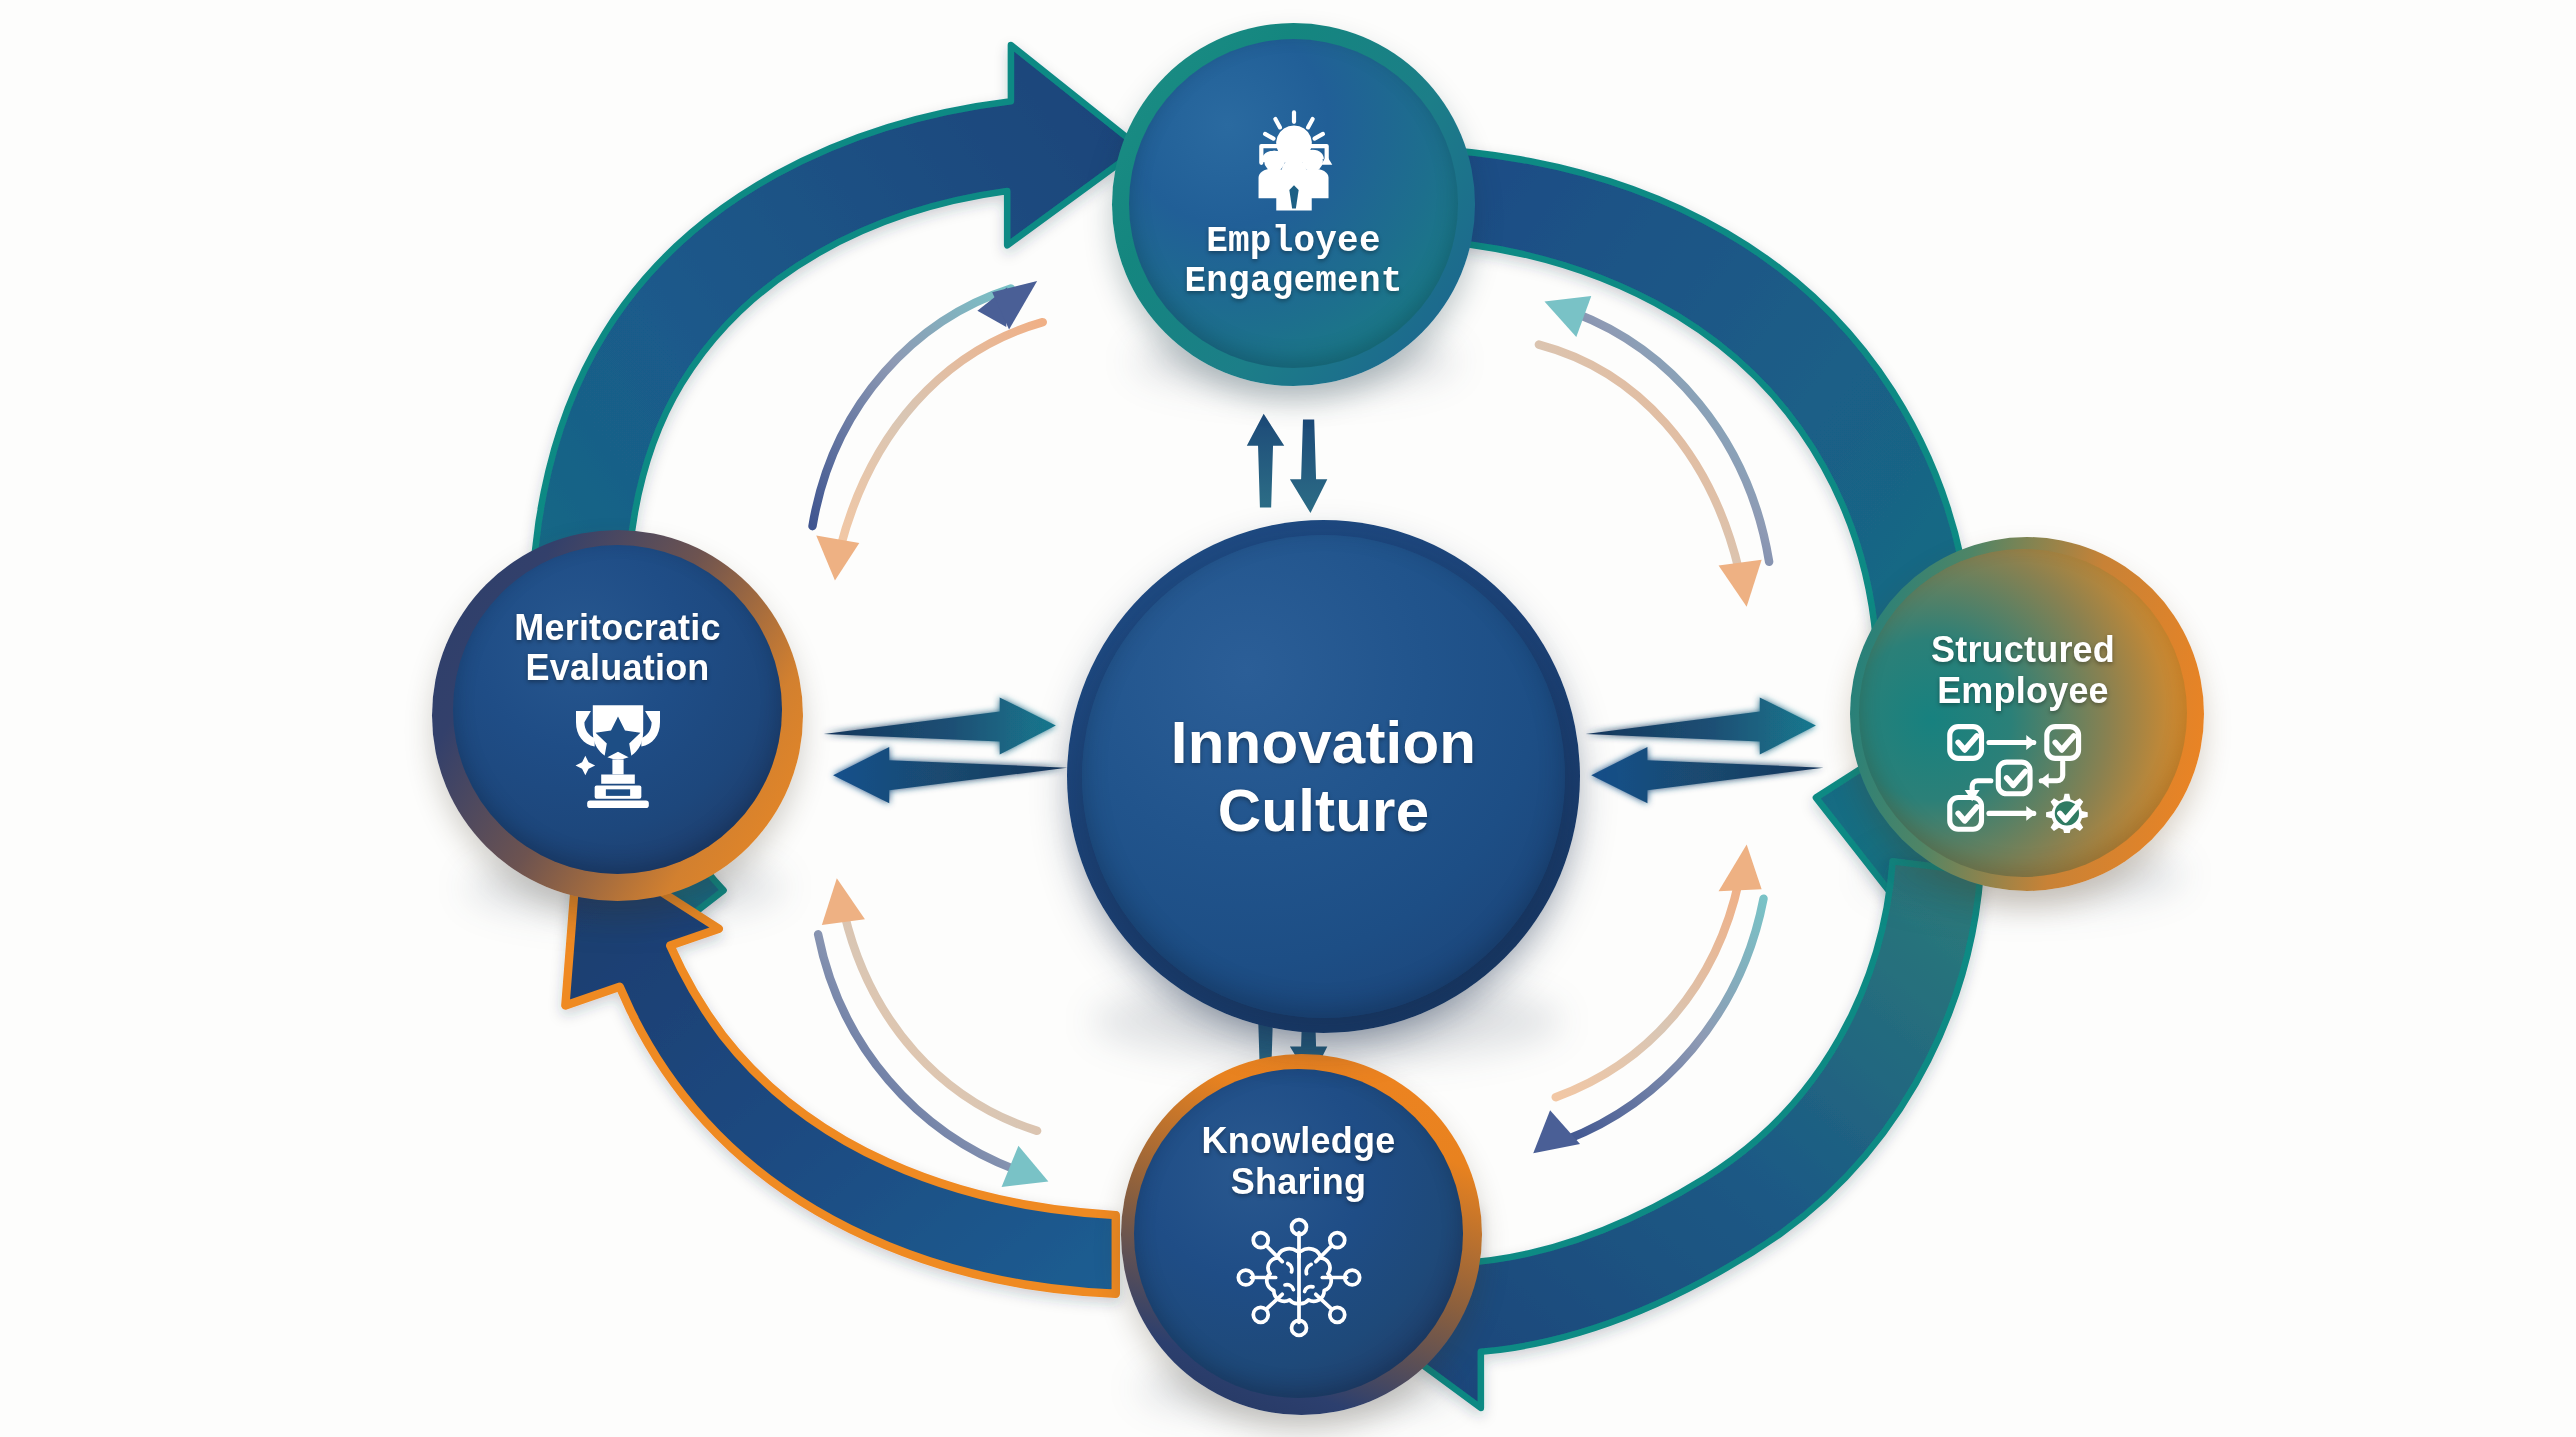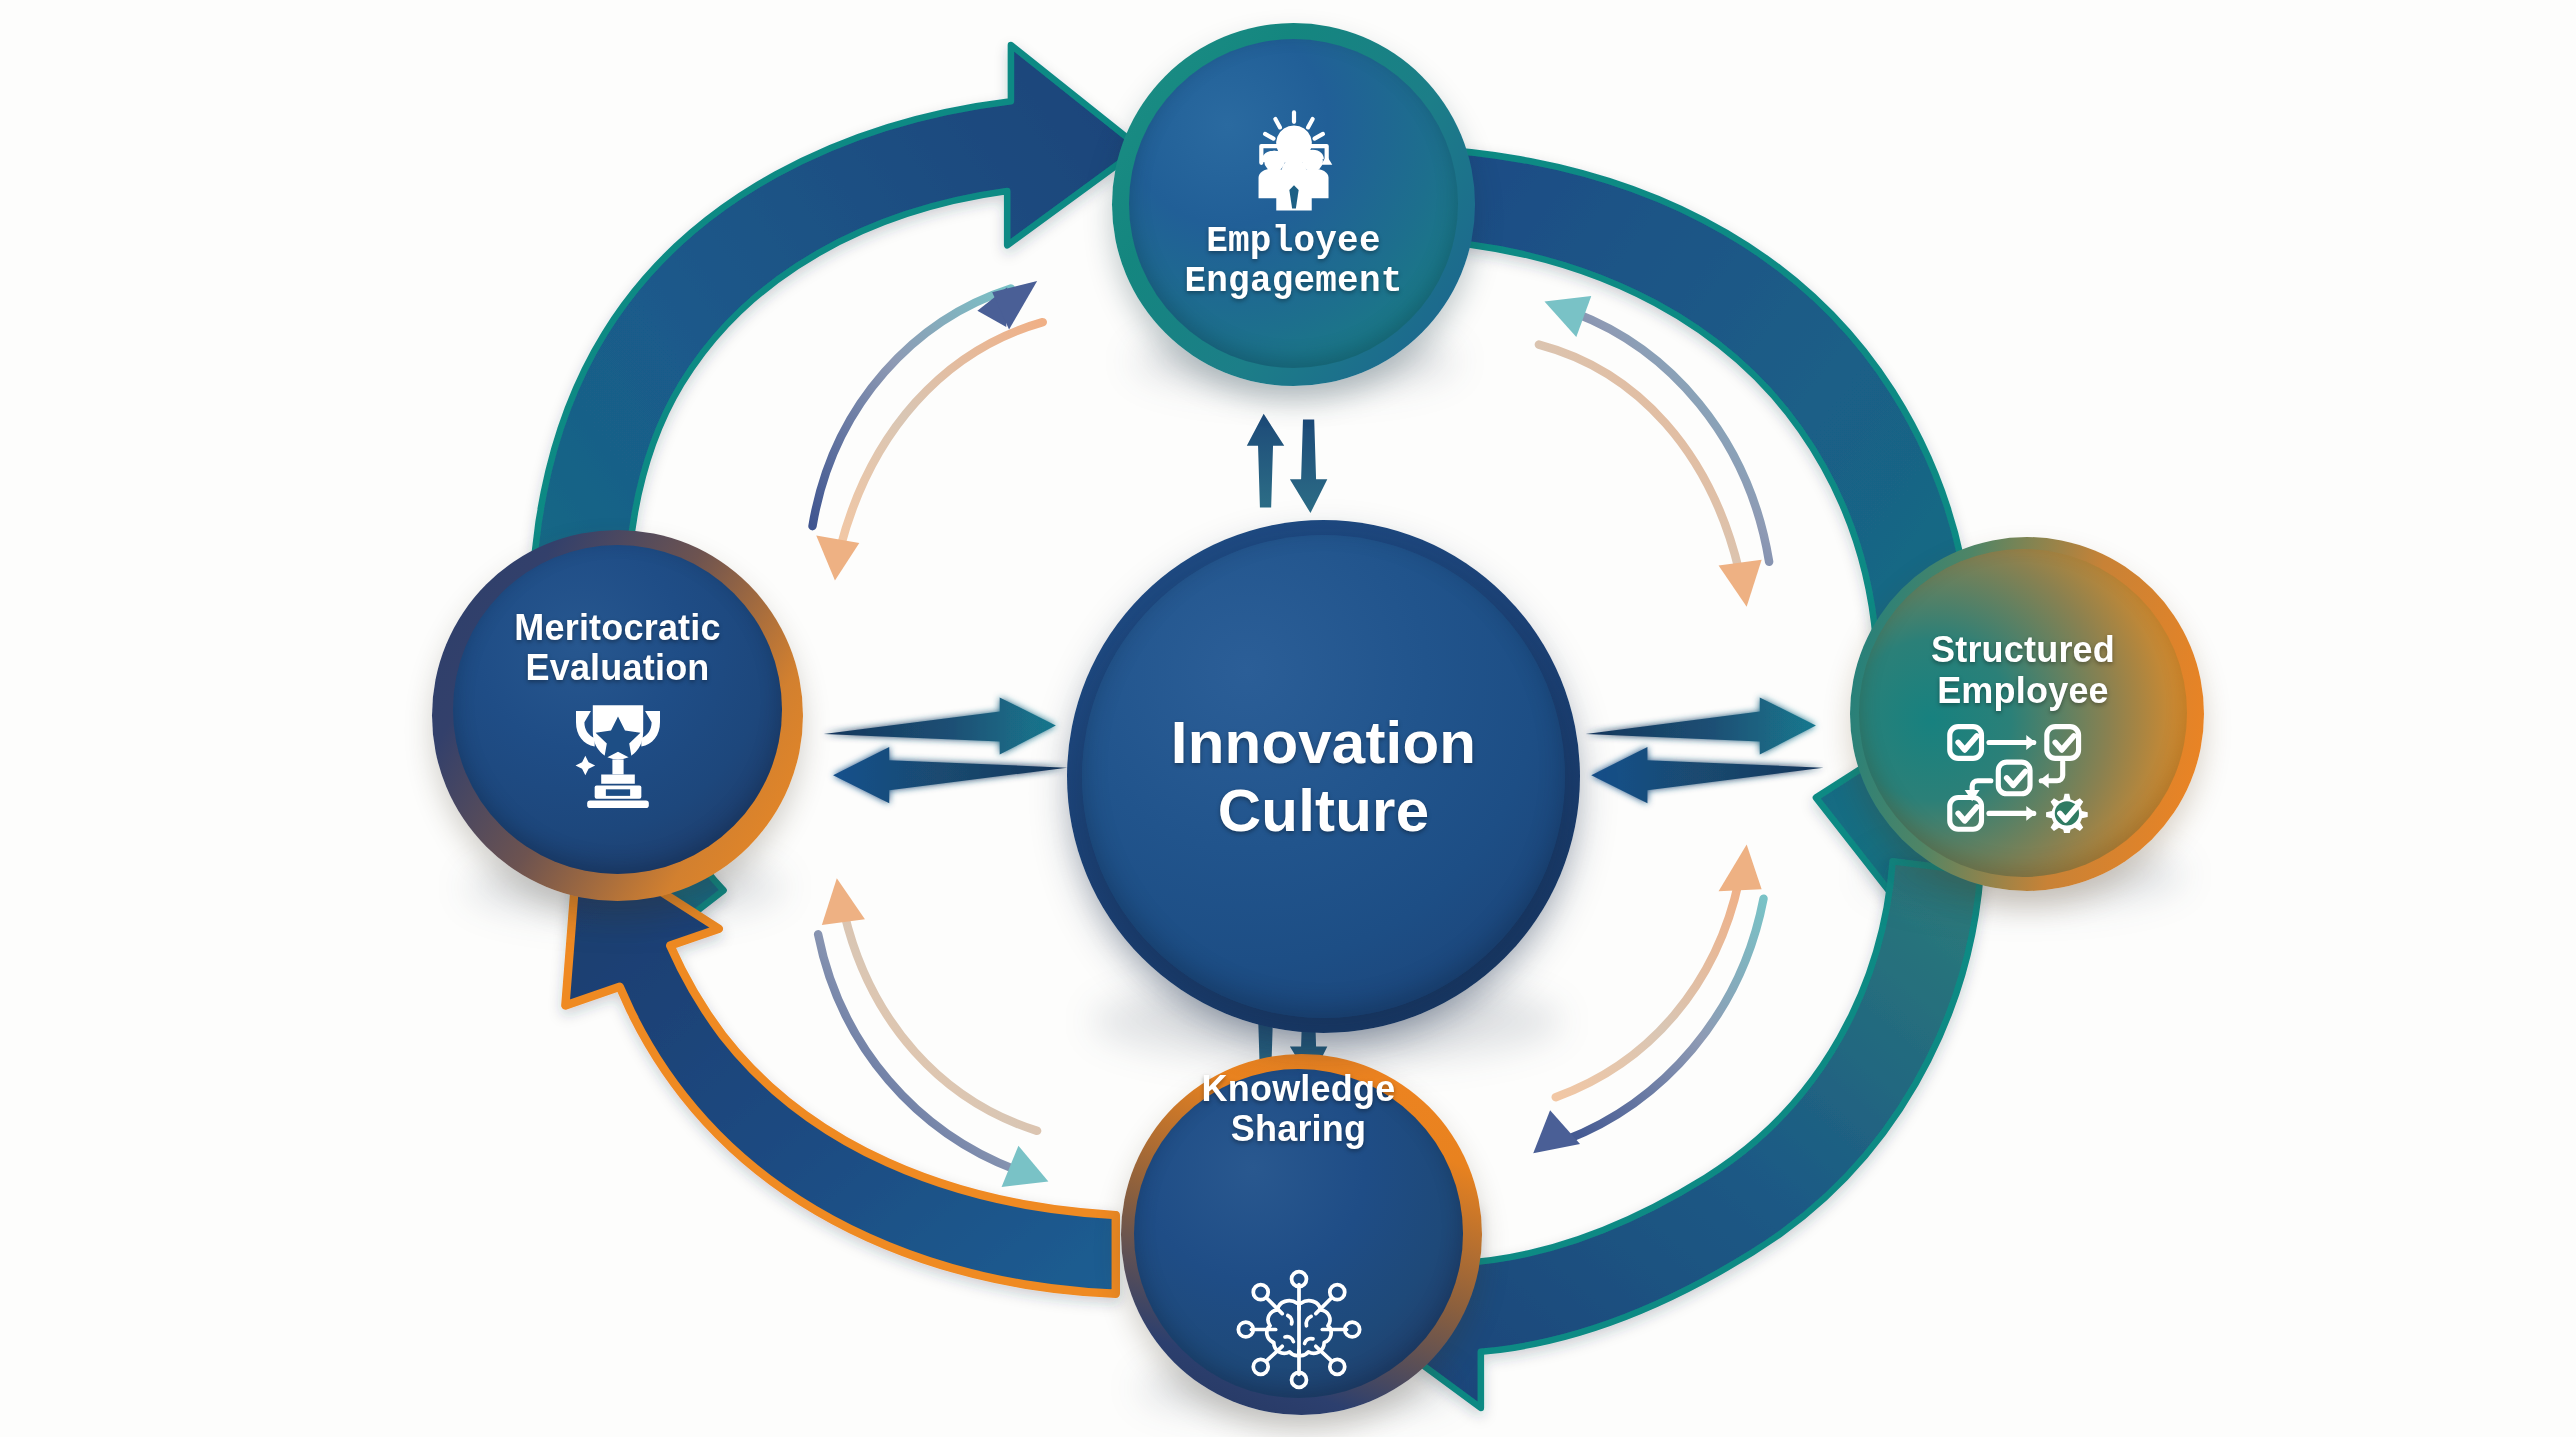--- a/index.html
+++ b/index.html
@@ -53,21 +53,21 @@
      background:radial-gradient(circle at 38% 30%, #27578f 0%, #1f4d86 34%, #1d477c 62%, #20355f 100%);
      box-shadow:inset 0 -7.5px 20.6px rgba(10,25,50,.30);}
   #left-node .label{font-size:36px;}
 
   
   #bottom-ring{left:1121px;top:1054px;width:361px;height:361px;
      background:linear-gradient(200deg,#f08421 0%,#e8821f 24%,#8a5f3e 54%,#2c3f6e 82%,#23365f 100%);
      box-shadow:0 15px 28px rgba(60,50,30,.22);}
   #bottom-node{left:1134px;top:1069px;width:329px;height:329px;
      background:radial-gradient(circle at 36% 30%, #29588f 0%, #1f4d86 36%, #1e4979 64%, #23355e 100%);
-     box-shadow:inset 0 -7.5px 20.6px rgba(10,25,50,.30);justify-content:space-between;}
+     box-shadow:inset 0 -7.5px 20.6px rgba(10,25,50,.30);}
   #bottom-node .label{font-size:36px;}
 
   .shadowblob{position:absolute;border-radius:50%;background:rgba(40,55,80,.13);
      filter:blur(17px);z-index:0;}
 </style>
 </head>
 <body>
 
 <div id="stage">
 

